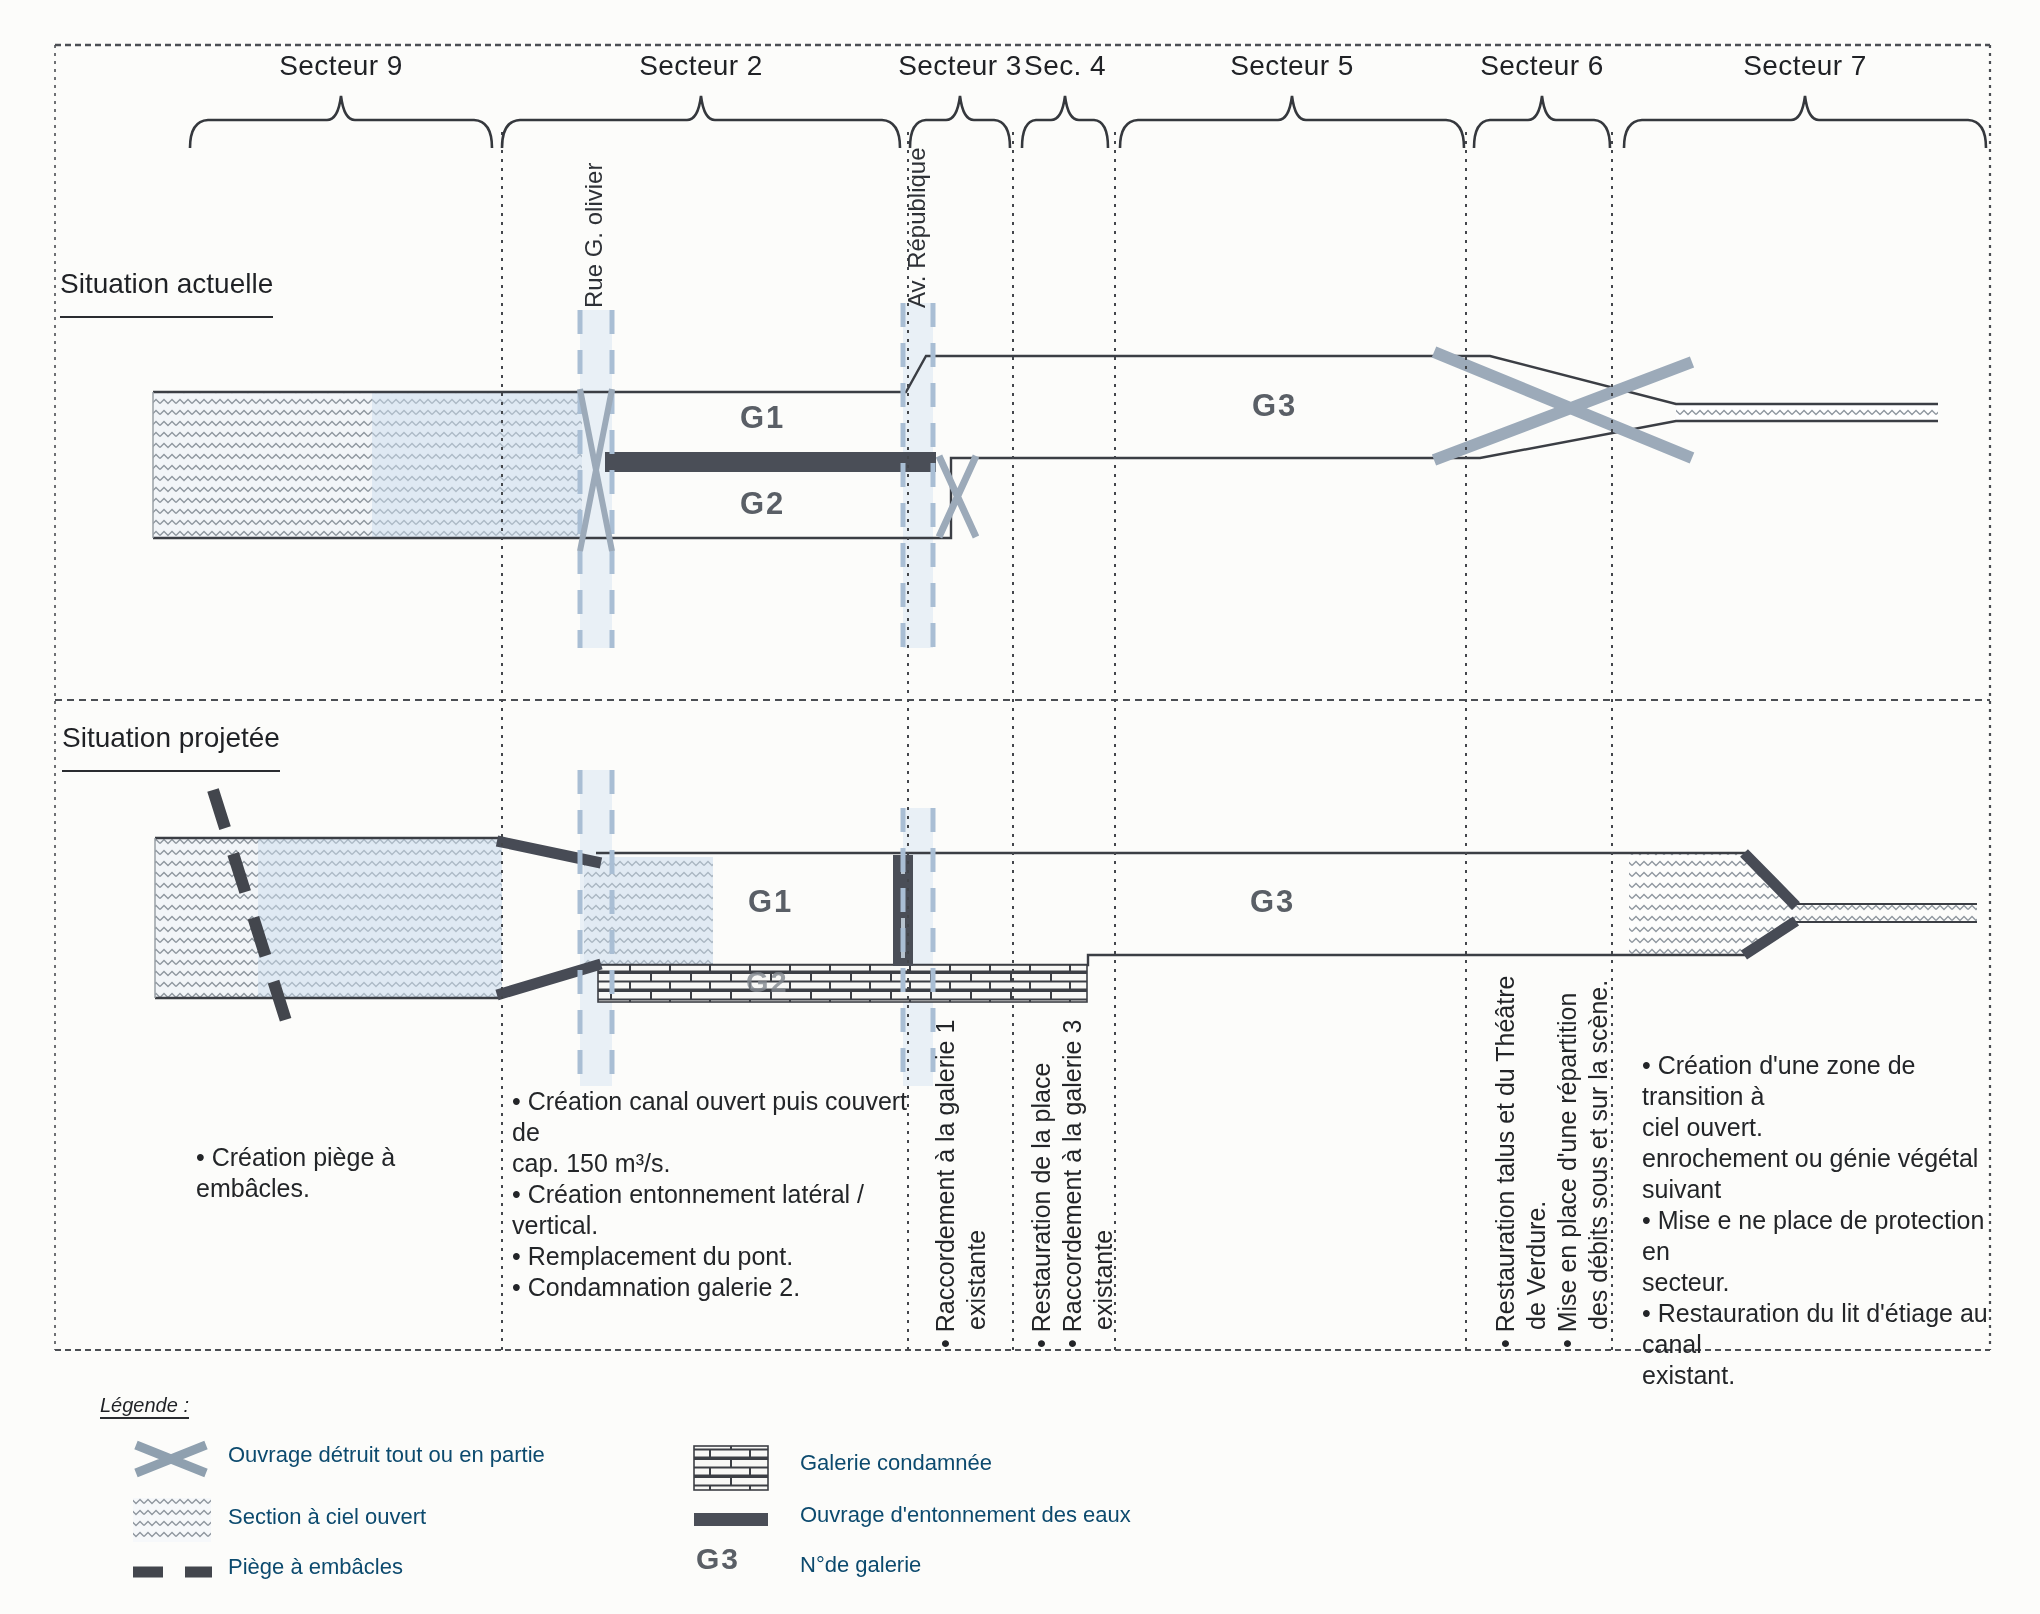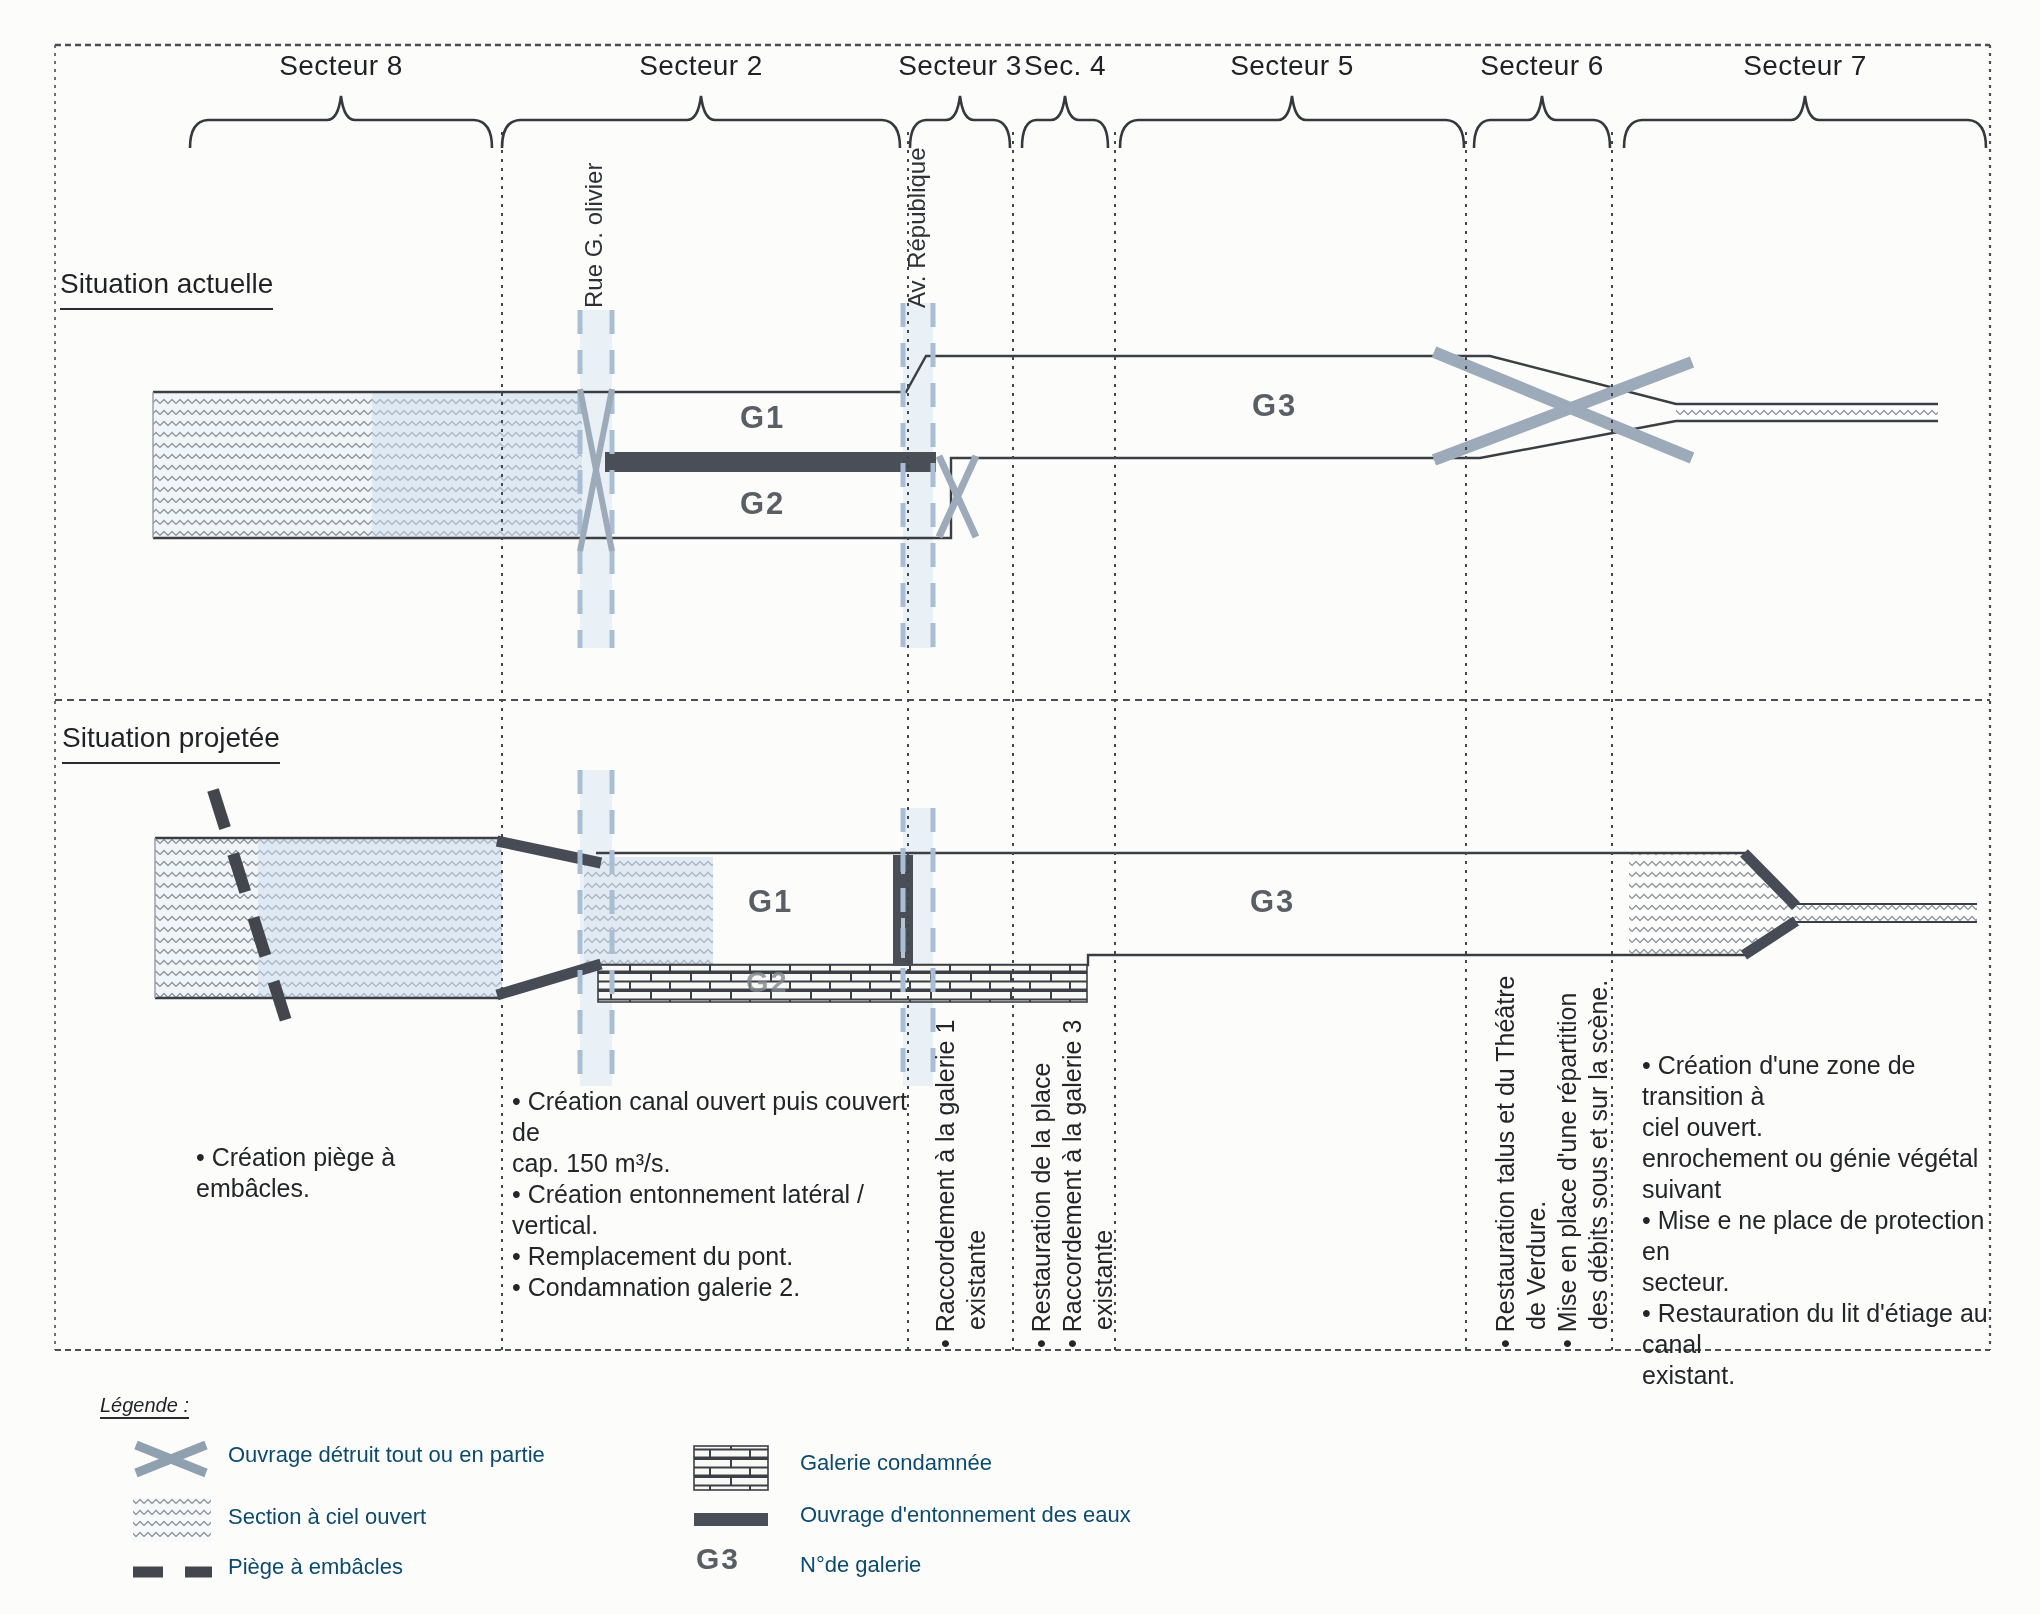--- a/index.html
+++ b/index.html
@@ -1,21 +1,21 @@
 <!DOCTYPE html>
 <html><head>
 <meta charset="utf-8">
 <style>
   html,body{margin:0;padding:0;background:#e8e8e6;}
   .page{position:relative;width:2040px;height:1614px;background:#fcfcfa;
         font-family:"Liberation Sans",sans-serif;color:#26282c;overflow:hidden;}
   .fig-svg{position:absolute;left:0;top:0;z-index:1;}
   .txt{position:absolute;z-index:2;}
   .sector-label{top:50px;width:220px;text-align:center;font-size:28px;letter-spacing:.4px;color:#202226;}
-  .situation-title{font-size:28px;color:#1f2125;border-bottom:2.5px solid #2a2c30;padding-bottom:9px;}
+  .situation-title{font-size:28px;color:#1f2125;border-bottom:2.5px solid #2a2c30;padding-bottom:17px;}
   .gallery-label{font-weight:bold;font-size:31px;color:#5a5f66;letter-spacing:2px;}
   .gallery-label.faint{color:#82888f;opacity:.8;font-size:29px;}
   .street-label{transform:rotate(-90deg);transform-origin:0 0;width:172px;height:34px;
                 font-size:24px;color:#2e3136;white-space:nowrap;}
   .bullets{font-size:25px;line-height:31px;color:#232528;}
   .rot{transform:rotate(-90deg);transform-origin:0 0;}
   .rot .ln{white-space:nowrap;}
   .indent{padding-left:18px;}
   .legend-title{font-size:20px;color:#1f2125;border-bottom:2.5px solid #2a2c30;padding-bottom:1px;font-style:italic;}
   .legend-label{font-size:22px;color:#0c4a6e;white-space:nowrap;}
@@ -134,21 +134,21 @@
     <g>
       <path d="M136,1445 L206,1473 M136,1473 L206,1445" stroke="#8fa0af" stroke-width="9"></path>
       <rect x="133" y="1498" width="78" height="44" fill="#f6f8fa"></rect>
       <rect x="133" y="1498" width="78" height="44" fill="url(#zz)"></rect>
       <path d="M133,1572 H212" stroke="#43464d" stroke-width="11" stroke-dasharray="30 22"></path>
       <rect x="694" y="1446" width="74" height="44" fill="url(#brick)" stroke="#3c3f45" stroke-width="1.6"></rect>
       <rect x="694" y="1513" width="74" height="13" fill="#4a4e57"></rect>
     </g>
   </svg>
 
-  <div class="txt sector-label" style="left:231px">Secteur 8</div>
+  <div class="txt sector-label" style="left:231px">Secteur 9</div>
   <div class="txt sector-label" style="left:591px">Secteur 2</div>
   <div class="txt sector-label" style="left:850px">Secteur 3</div>
   <div class="txt sector-label" style="left:955px">Sec. 4</div>
   <div class="txt sector-label" style="left:1182px">Secteur 5</div>
   <div class="txt sector-label" style="left:1432px">Secteur 6</div>
   <div class="txt sector-label" style="left:1695px">Secteur 7</div>
 
   <div class="txt" style="left:60px;top:268px"><span class="situation-title">Situation actuelle</span></div>
   <div class="txt" style="left:62px;top:722px"><span class="situation-title">Situation projetée</span></div>
 

